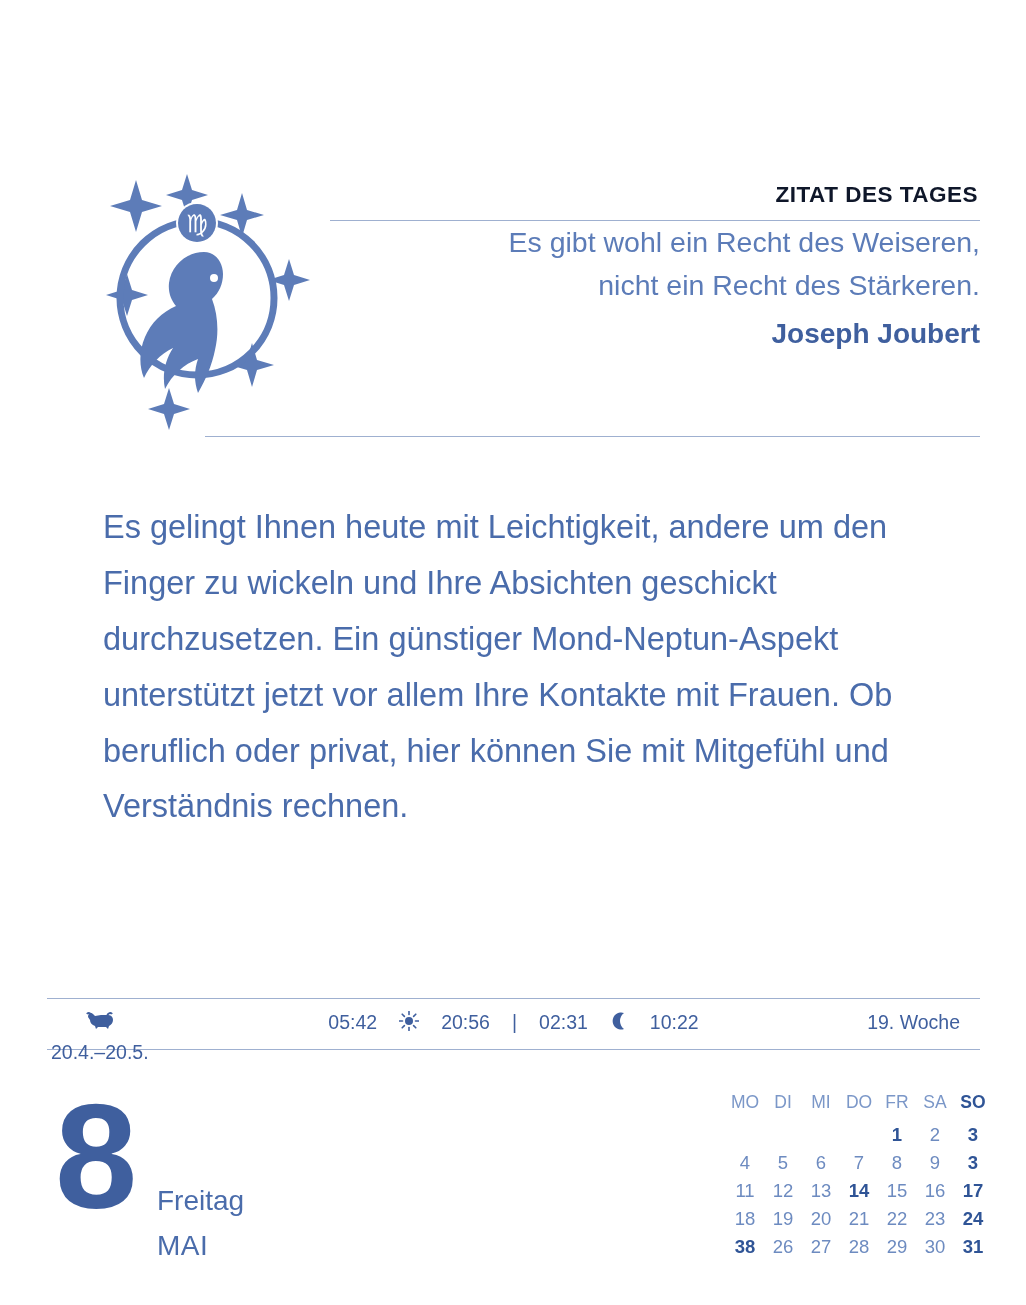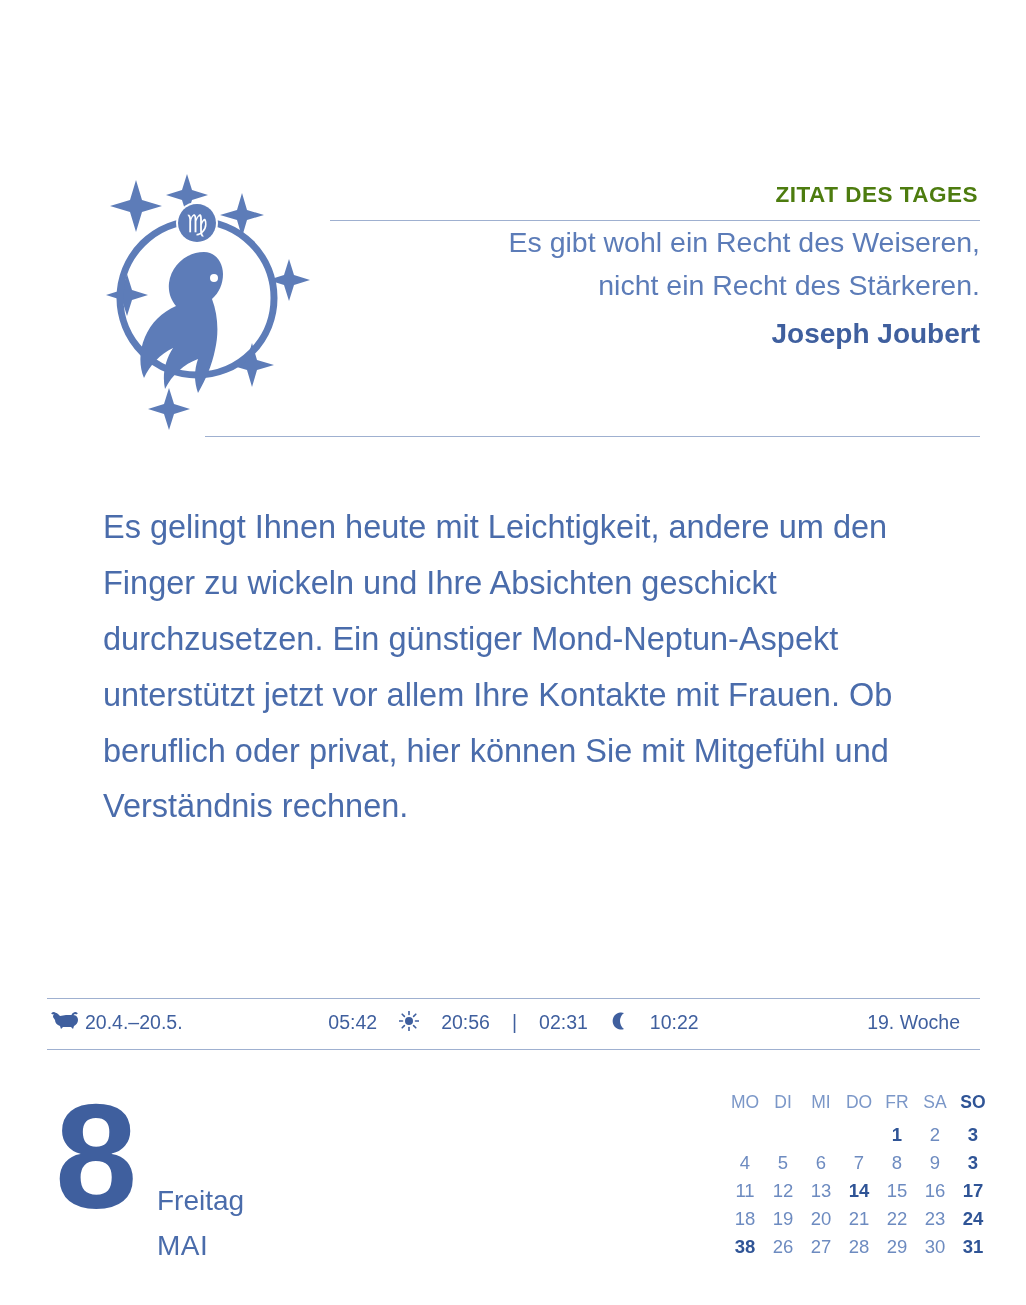--- a/index.html
+++ b/index.html
@@ -40,21 +40,21 @@
     position: absolute;
     left: 330px;
     top: 22px;
     width: 650px;
   }
   .quote-title {
     text-align: right;
     font-size: 22.5px;
     font-weight: bold;
     letter-spacing: 0.5px;
-    color: #4d7c0f;
+    color: #0f172a;
     padding-right: 2px;
   }
   .rule {
     height: 1px;
     background: #9fb0d0;
     margin-top: 12px;
     width: 100%;
   }
   .quote-text {
     text-align: right;
@@ -103,20 +103,21 @@
     font-size: 19.5px;
     color: #3f5f9e;
   }
   .info-left {
     position: absolute;
     left: 4px;
     top: 12px;
     display: flex;
     align-items: center;
     gap: 7px;
+    flex-direction: column;
   }
   .info-center {
     position: absolute;
     left: 0;
     right: 0;
     top: 12px;
     text-align: center;
     display: flex;
     justify-content: center;
     align-items: center;

